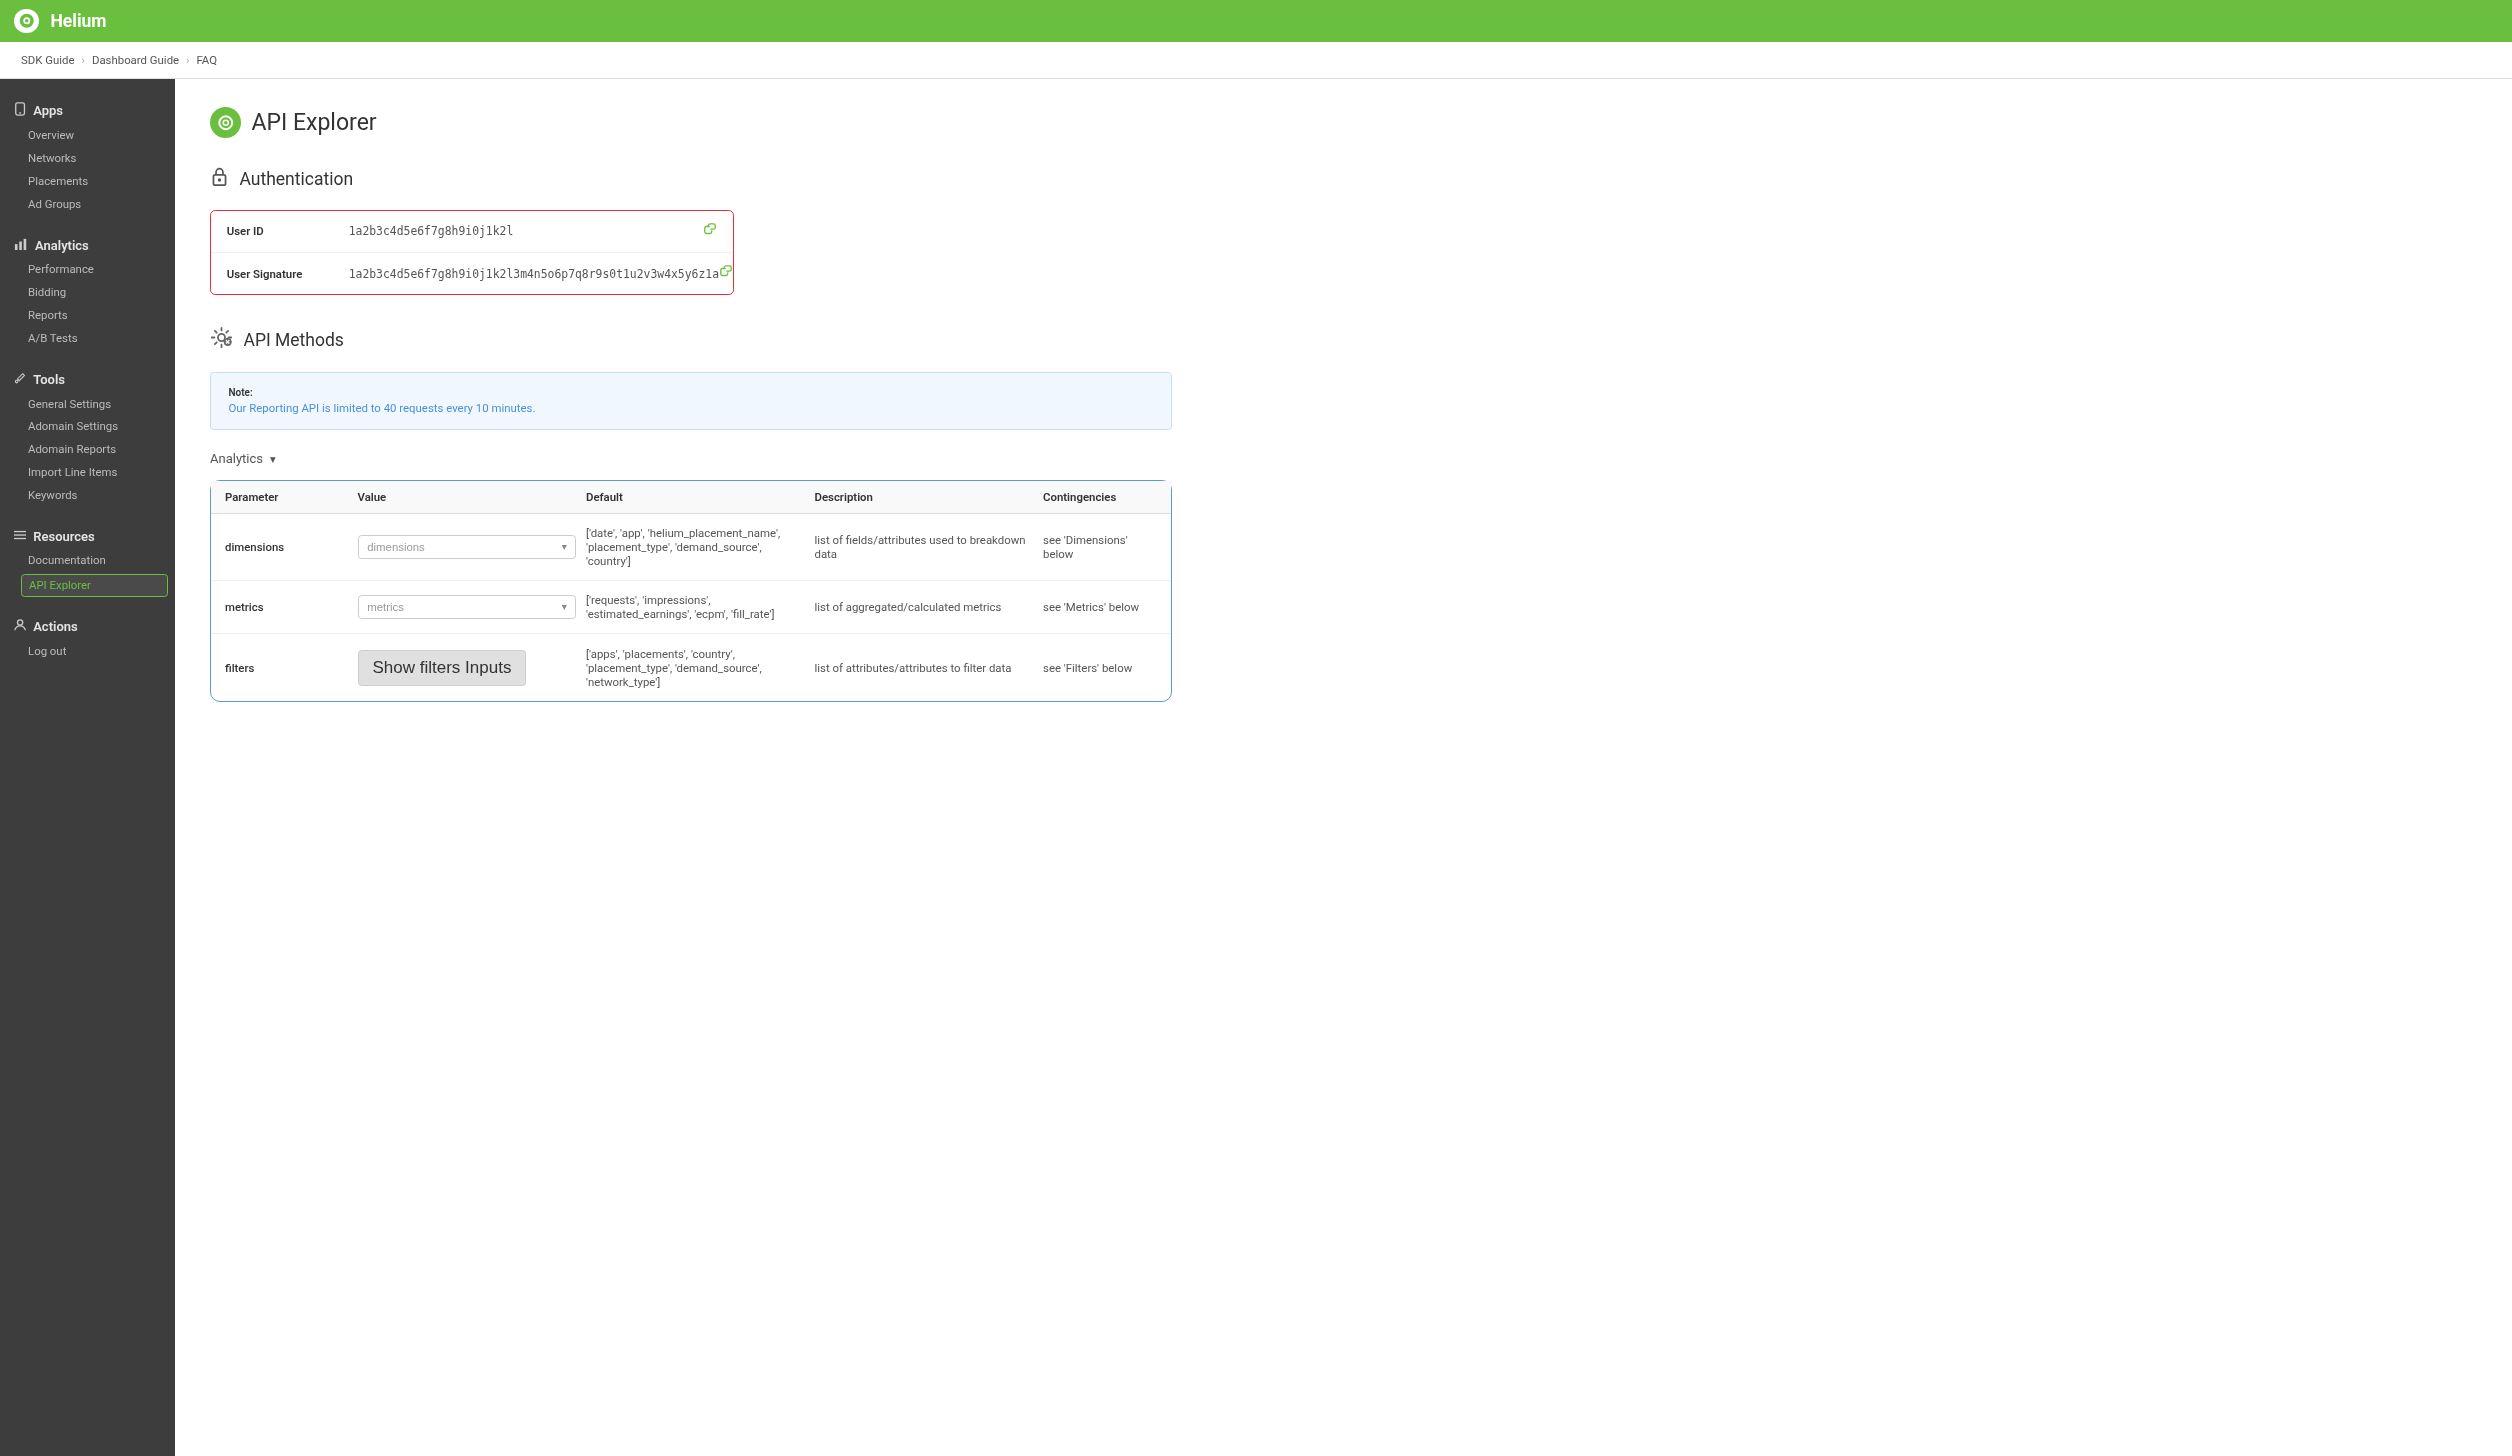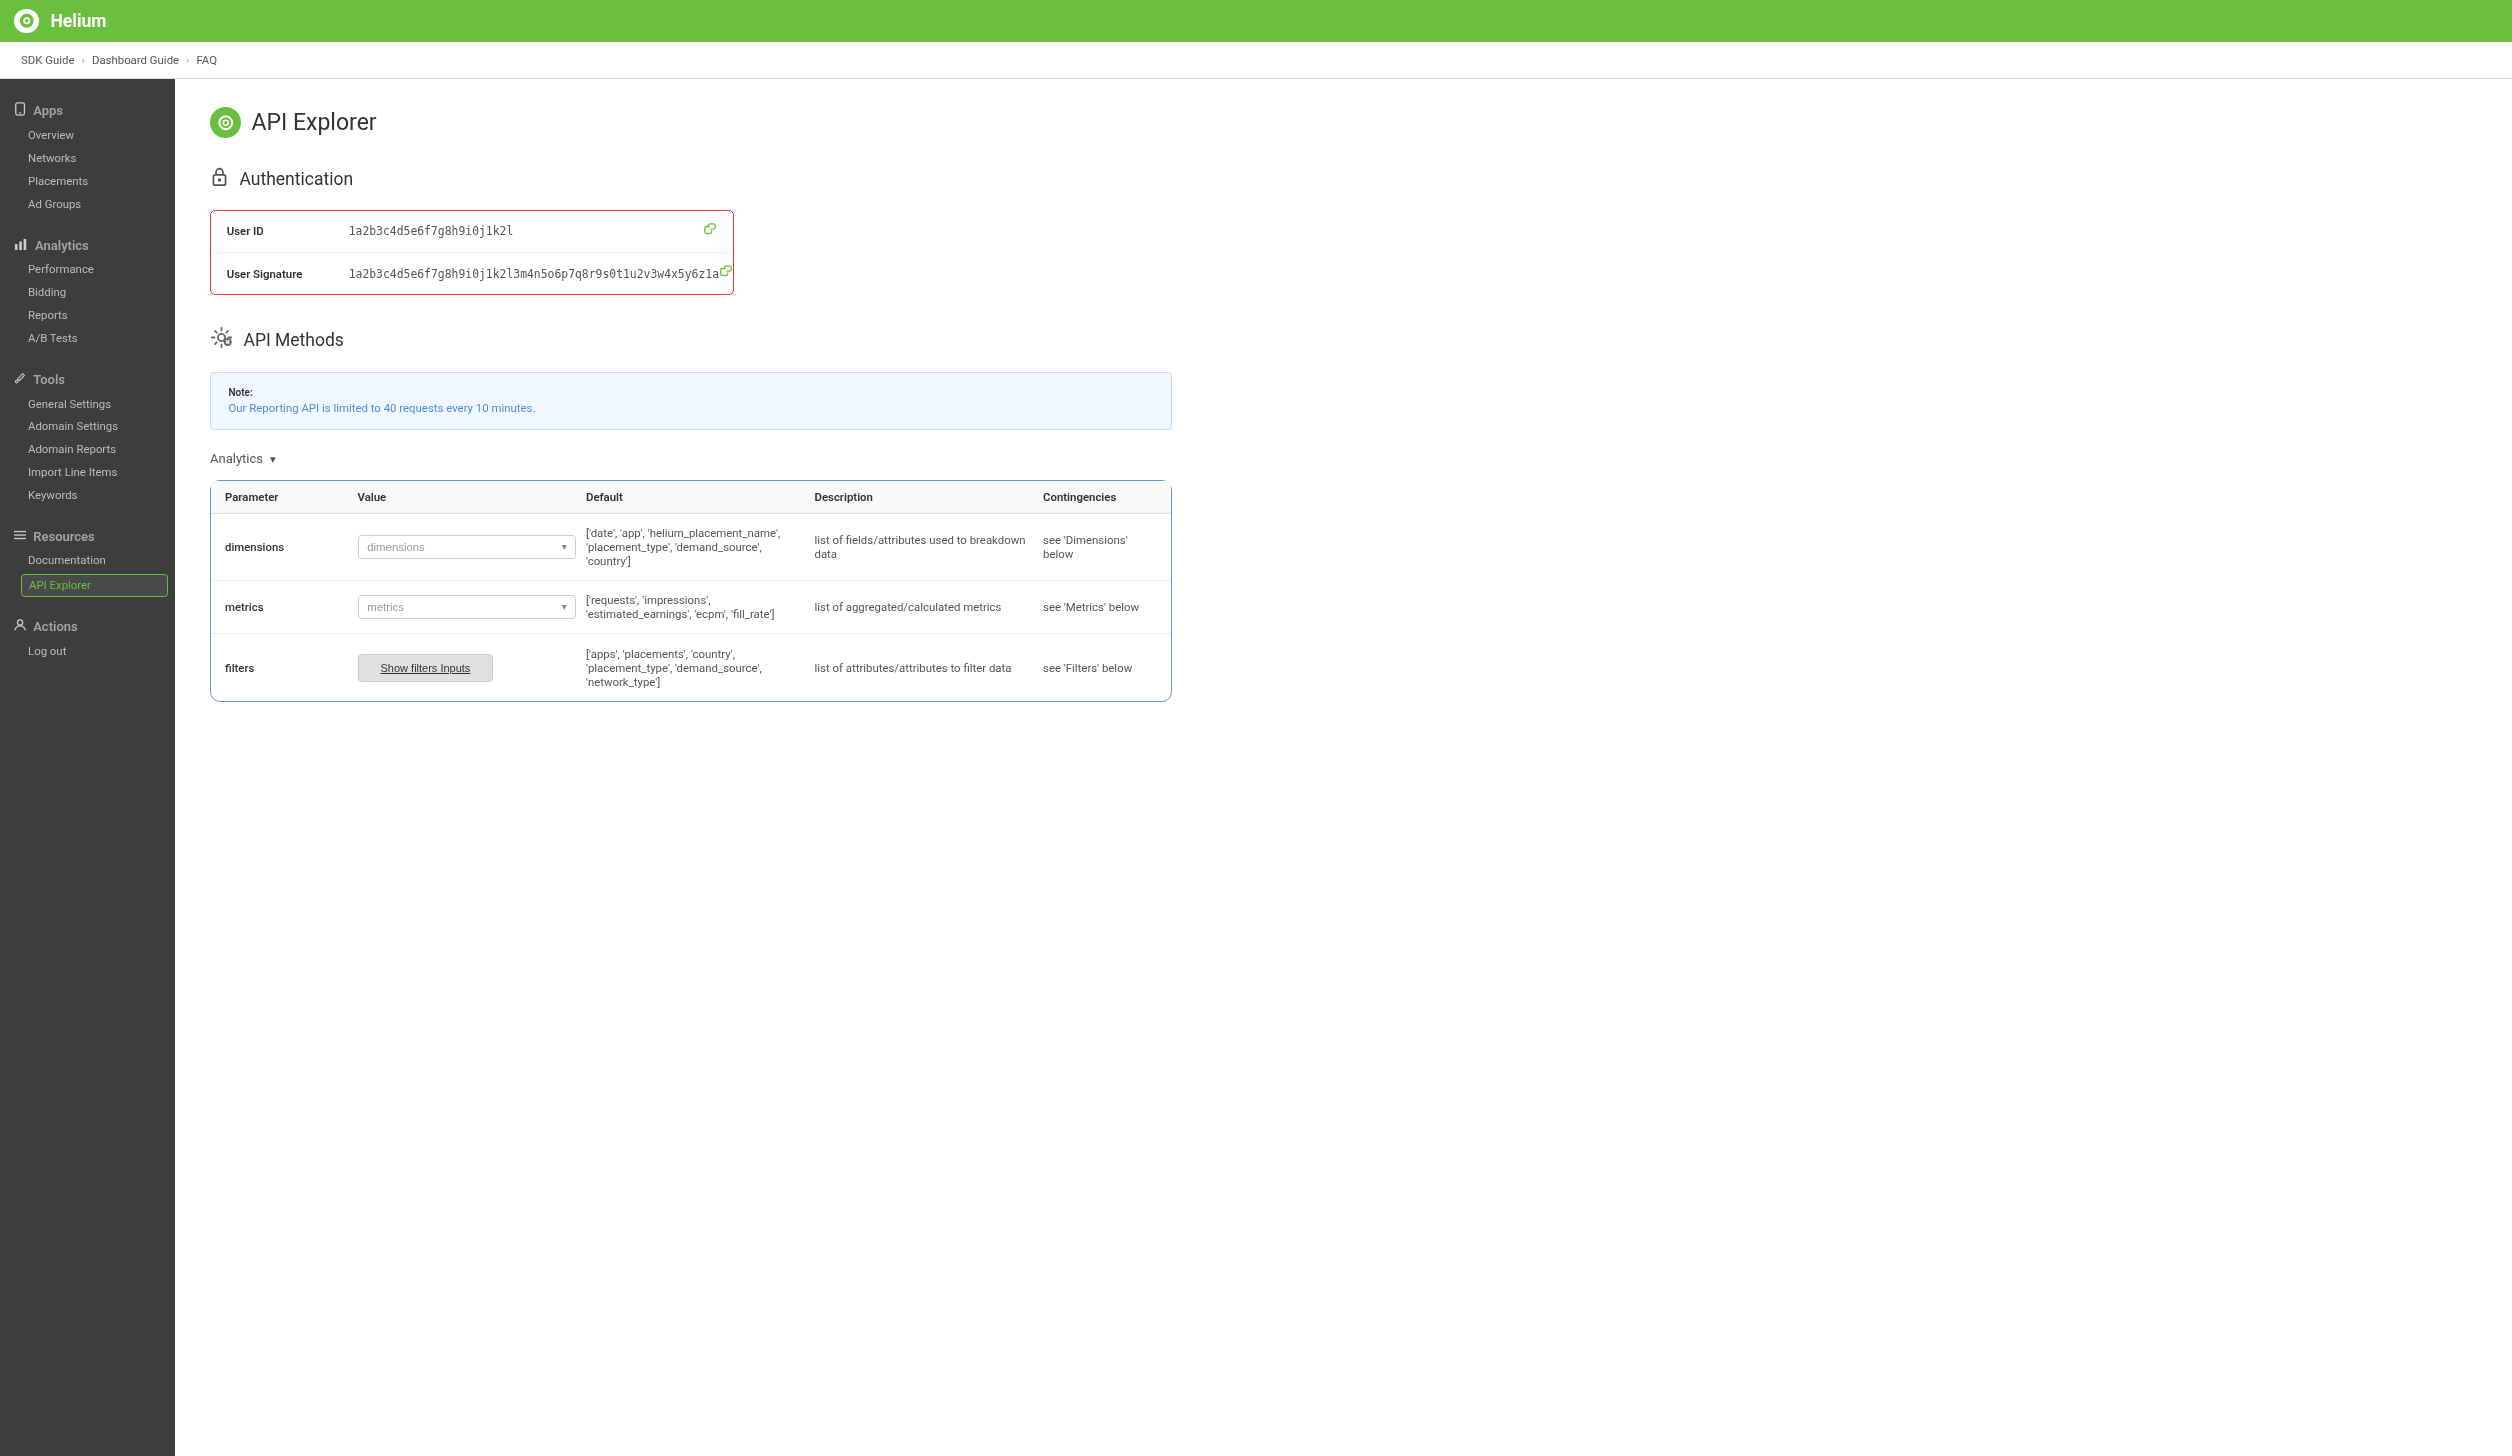--- a/index.html
+++ b/index.html
@@ -68,21 +68,21 @@
       padding-bottom: 14px;
     }
     .sidebar-section {
       margin-top: 17.5px;
     }
     .sidebar-section-header {
       display: flex;
       align-items: center;
       gap: 7px;
       padding: 5.2px 14px;
-      color: #a3a3a3;
+      color: #e5e5e5;
       font-size: 13px;
       font-weight: 600;
     }
     .sidebar-section-icon {
       font-size: 12.2px;
     }
     .sidebar-item {
       padding: 4.4px 14px 4.4px 28px;
       font-size: 11.4px;
       color: #bbb;
@@ -244,28 +244,27 @@
       right: 7px;
       top: 50%;
       transform: translateY(-50%);
       font-size: 8.7px;
       color: #888;
       pointer-events: none;
     }
 
     
     .btn-show-filters {
-      padding: 7px 22px;
+      padding: 7px 14px;
       background: #e0e0e0;
       border: 0.9px solid #ccc;
       border-radius: 3.5px;
-      font-size: 11px;
+      font-size: 17px;
       color: #333;
       cursor: pointer;
-      text-decoration: underline;
     }
 
     
     .note-box {
       background: #f0f7ff;
       border: 0.9px solid #c5dff8;
       border-radius: 3.5px;
       padding: 14px 17.5px;
       margin-bottom: 21px;
       max-width: 962px;

